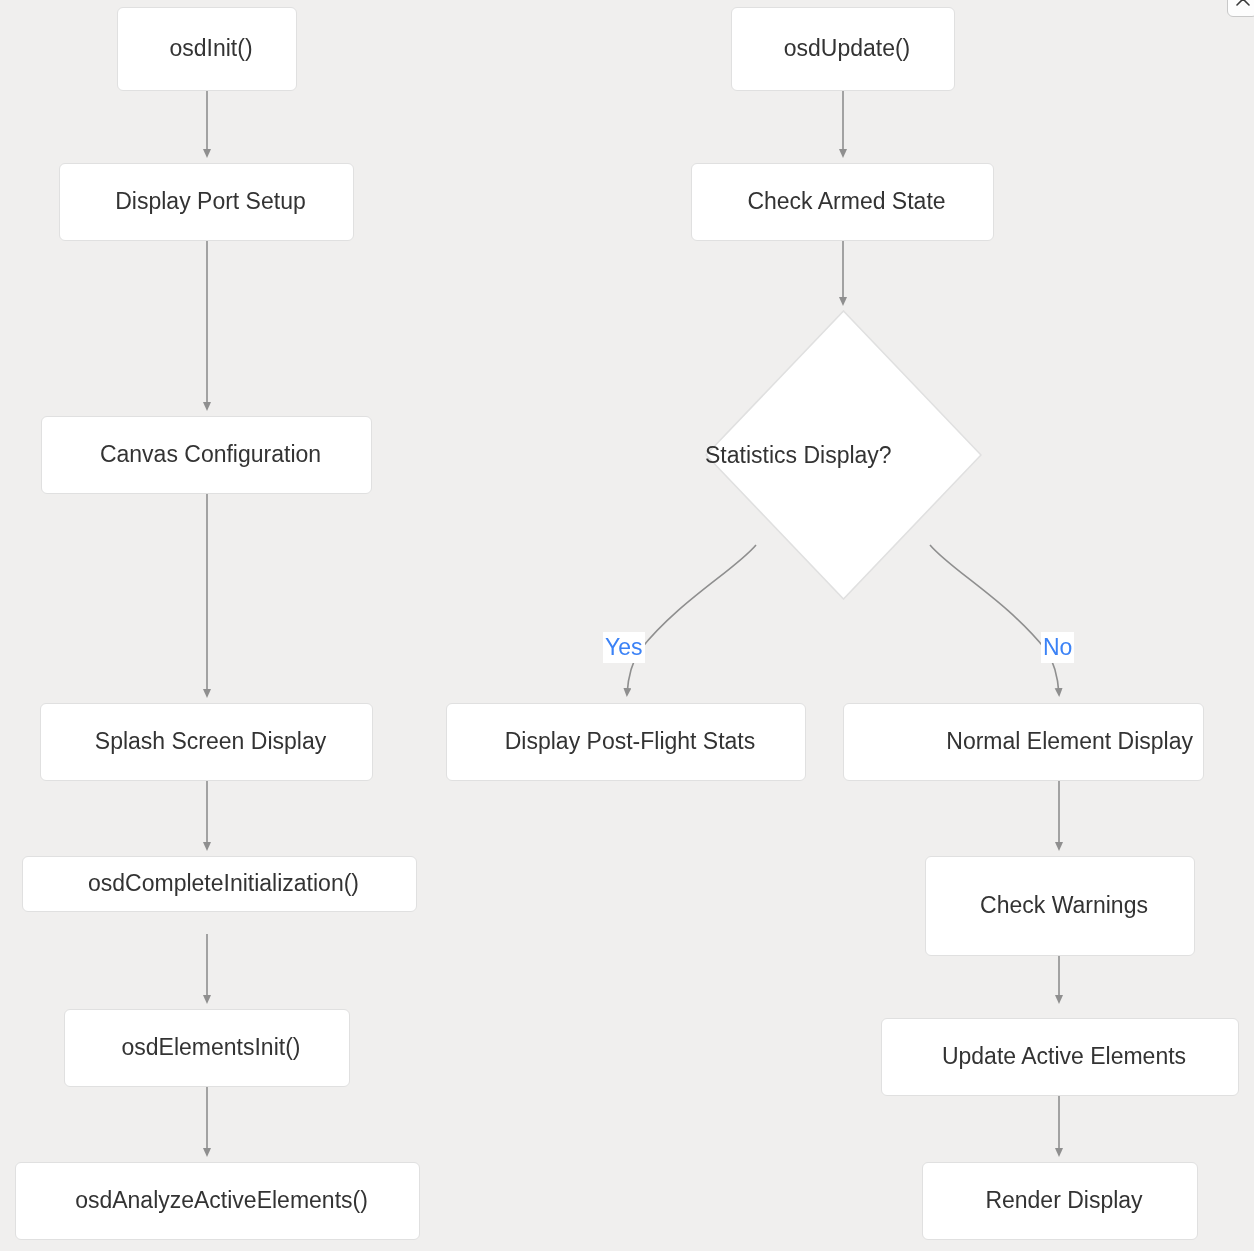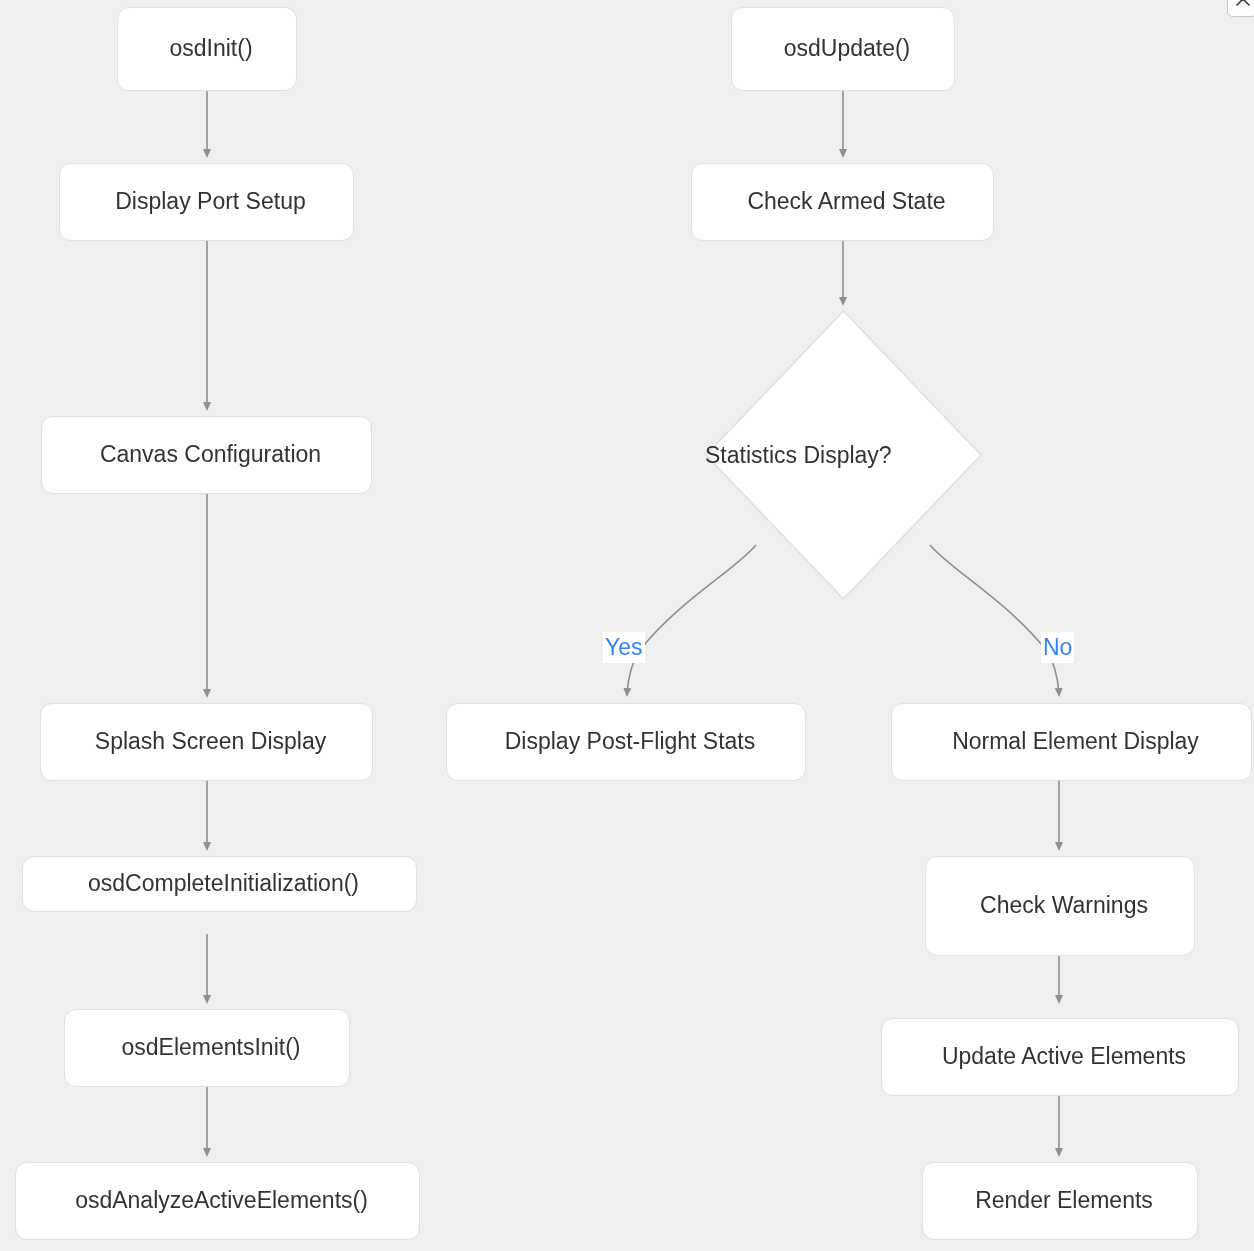--- a/index.html
+++ b/index.html
@@ -39,21 +39,21 @@
     display: flex;
     align-items: center;
     justify-content: center;
     color: #333333;
     font-size: 23px;
     line-height: 1.2;
     text-align: center;
     white-space: nowrap;
   }
   .node.process {
-    border-radius: 12px;
+    border-radius: 6px;
     padding-left: 8px;
   }
   .node-label {
     display: block;
     padding: 0 10px;
   }
   .diamond {
     position: absolute;
     box-sizing: border-box;
   }
@@ -174,34 +174,34 @@
     </svg>
     <div class="diamond-label">
       <span>Statistics Display?</span>
     </div>
   </div>
 
   <div class="node process" style="left:446px; top:703px; width:360px; height:78px;">
     <span class="node-label">Display Post-Flight Stats</span>
   </div>
 
-  <div class="node process" style="left:891px; top:703px; width:361px; height:78px;">
+  <div class="node process" style="left:843px; top:703px; width:361px; height:78px;justify-content:flex-end;">
     <span class="node-label">Normal Element Display</span>
   </div>
 
   <div class="node process" style="left:925px; top:856px; width:270px; height:100px;">
     <span class="node-label">Check Warnings</span>
   </div>
 
   <div class="node process" style="left:881px; top:1009px; width:358px; height:78px;margin-top:9px;">
     <span class="node-label">Update Active Elements</span>
   </div>
 
   <div class="node process" style="left:922px; top:1162px; width:276px; height:78px;">
-    <span class="node-label">Render Elements</span>
+    <span class="node-label">Render Display</span>
   </div>
 
   <div class="edge-label" style="left:603px; top:632px;">
     <span>Yes</span>
   </div>
 
   <div class="edge-label" style="left:1041px; top:632px;">
     <span>No</span>
   </div>
 

